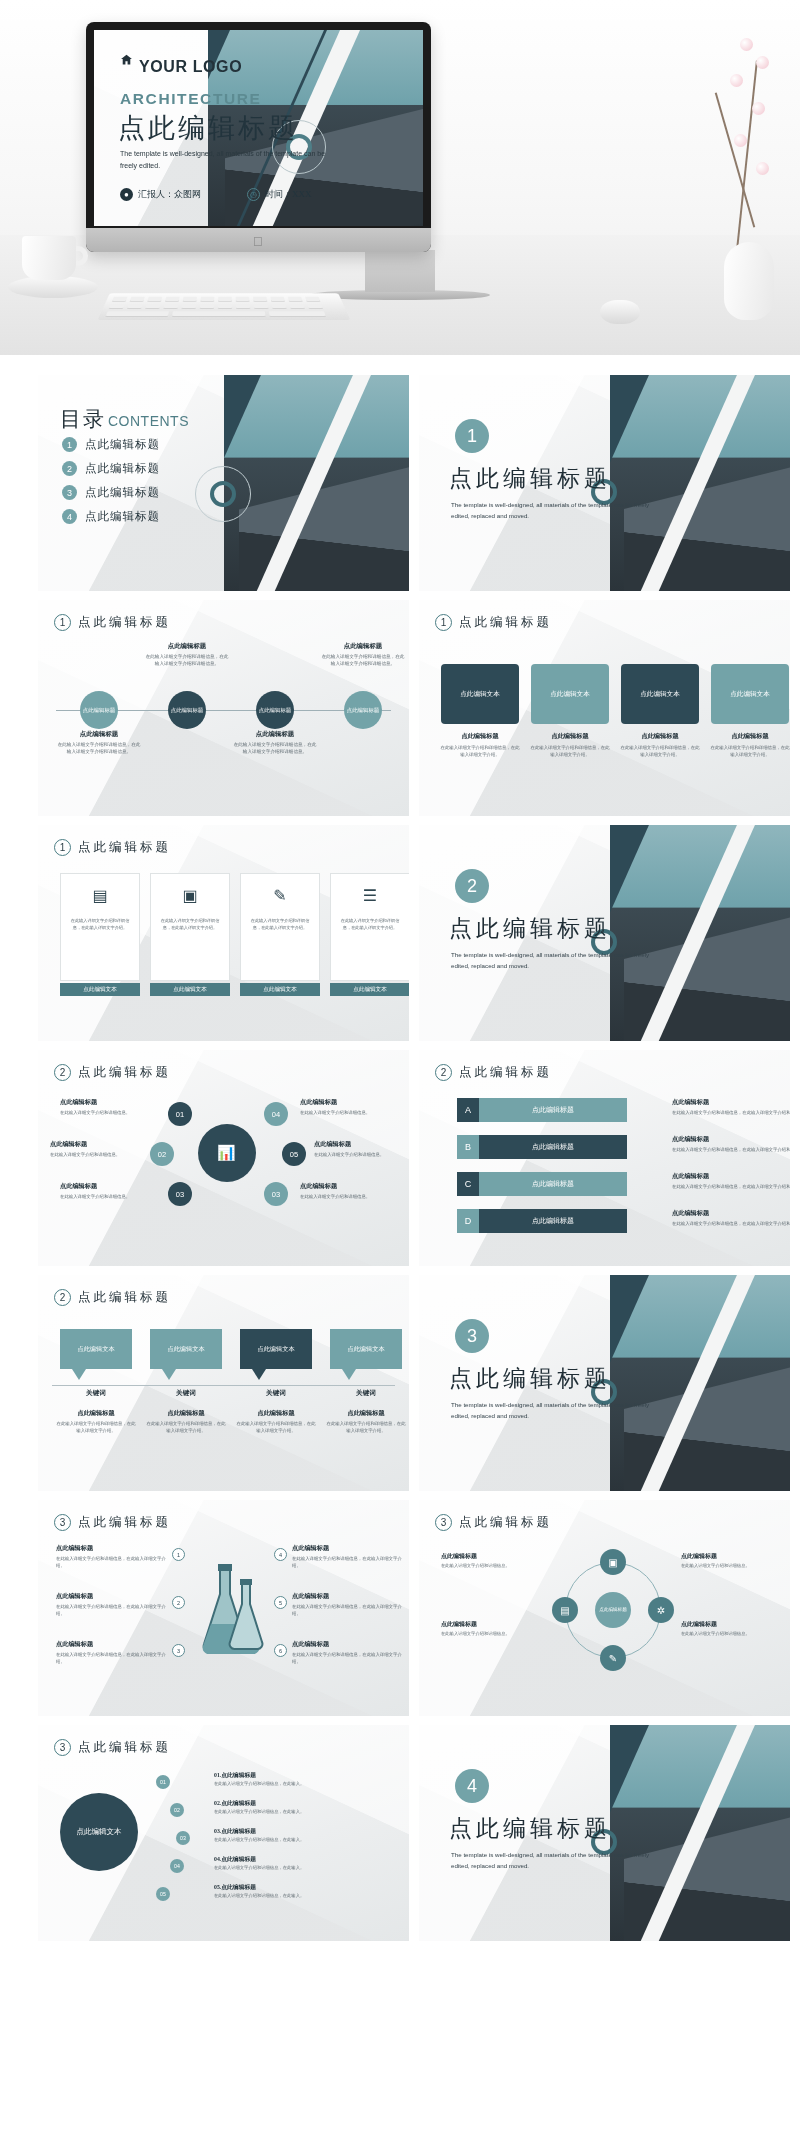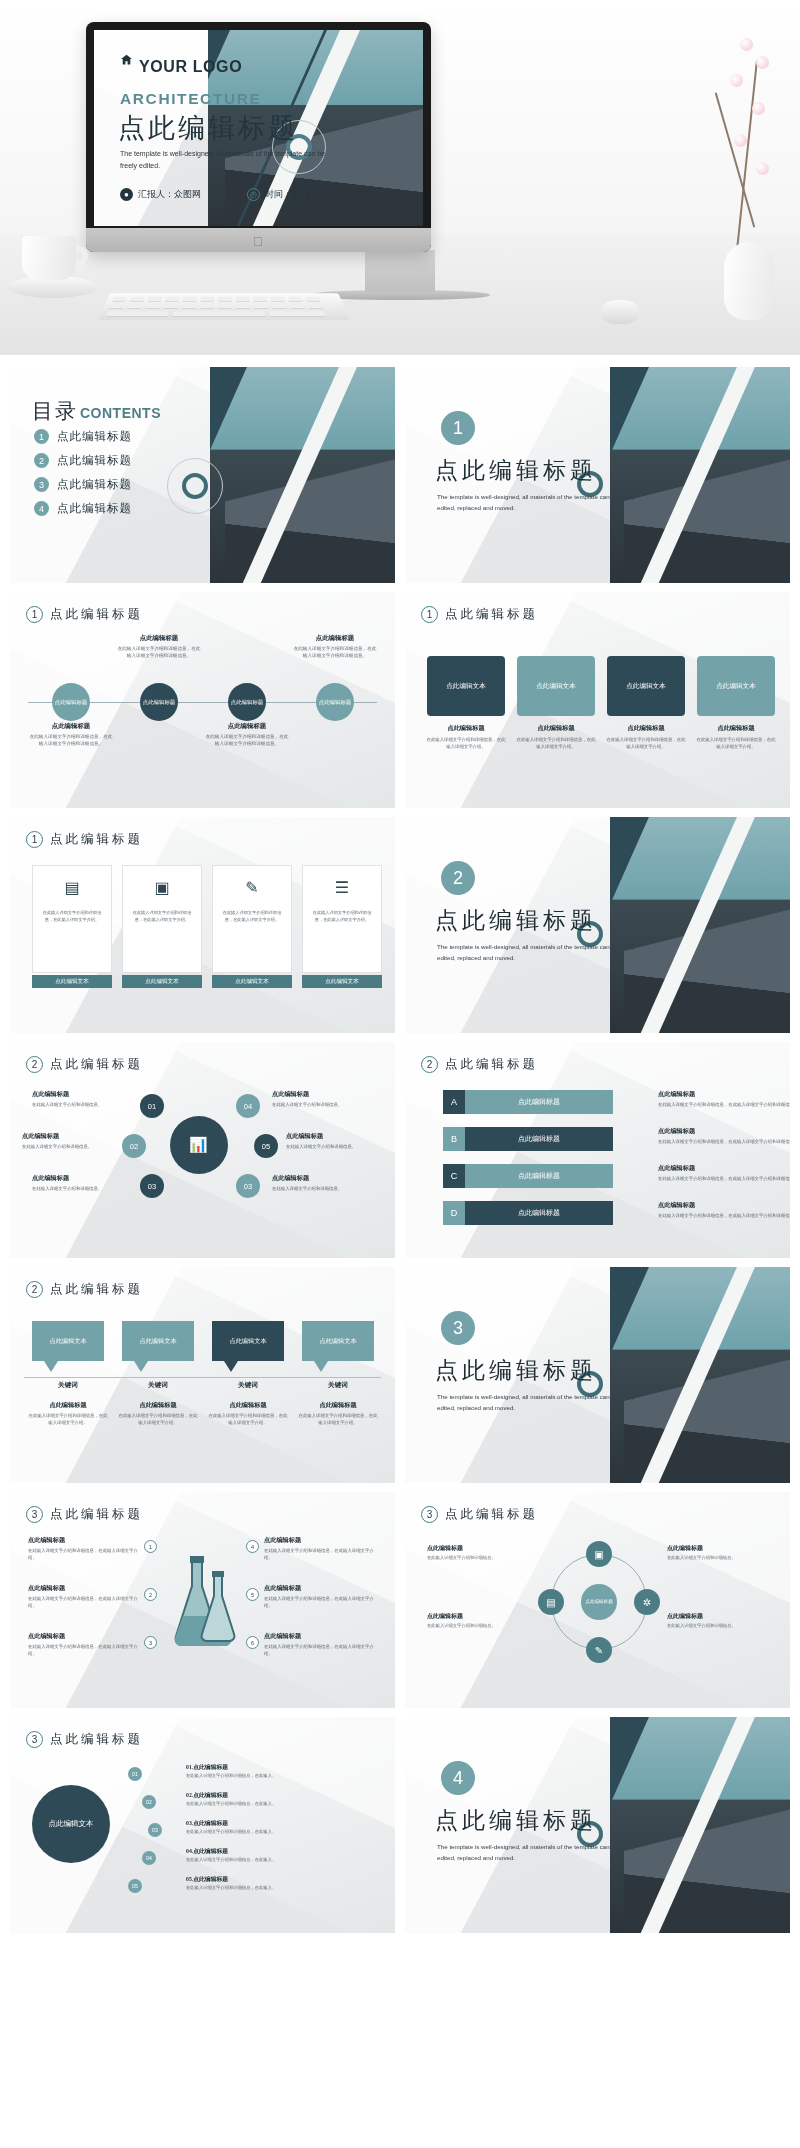--- a/index.html
+++ b/index.html
@@ -99,36 +99,36 @@
   .vase-body { position:absolute; left:8px; bottom:0; width:50px; height:78px;
       border-radius:26px 26px 22px 22px; background:linear-gradient(100deg,#ffffff,#e8e8e8); }
   .branch { position:absolute; left:30px; bottom:70px; width:2px; height:190px;
       background:#8d7a6a; transform:rotate(6deg); }
   .branch2 { position:absolute; left:18px; bottom:90px; width:2px; height:140px;
       background:#8d7a6a; transform:rotate(-16deg); }
   .blossom { position:absolute; width:13px; height:13px; border-radius:50%;
       background:radial-gradient(circle at 35% 35%, #ffffff, #f6d6dd 70%, #e9b9c4); }
 
   
-  .grid { padding:12px 10px 0 10px; }
+  .grid { padding:20px 10px 0 10px;margin-left:28px; }
   .row { display:flex; gap:10px; margin-bottom:9px; }
   .cell { width:385px; height:216px; position:relative; overflow:hidden; }
 
   
   .hdr { position:absolute; left:16px; top:14px; display:flex; align-items:center; gap:7px; }
   .hdr .num { width:17px; height:17px; border-radius:50%; background:#73a3a8;
        color:#fff; font-size:10px; display:flex; align-items:center; justify-content:center;
        font-family:"Liberation Sans",sans-serif; }
   .hdr .num.ring2 { background:transparent; border:1.6px solid #4a7d84; color:#2c3e46; }
   .hdr .t { font-size:12.5px; color:#223038; letter-spacing:3px; }
 
   
   .toc-title { position:absolute; left:22px; top:30px; display:flex; align-items:baseline; gap:2px;}
   .toc-title .cn { font-size:21px; color:#1f2d35; letter-spacing:2px; }
-  .toc-title .en { font-size:14px; color:#4f7e86; font-weight:bold; letter-spacing:.5px;
+  .toc-title .en { font-size:14px; color:#4f7e86; font-weight:normal; letter-spacing:.5px;
        font-family:"Liberation Sans",sans-serif; }
   .toc-list { position:absolute; left:24px; top:62px; }
   .toc-item { display:flex; align-items:center; gap:8px; margin-bottom:9px; }
   .toc-item .b { width:15px; height:15px; border-radius:50%; background:#73a3a8;
        color:#fff; font-size:9px; display:flex; align-items:center; justify-content:center;
        font-family:"Liberation Sans",sans-serif; }
   .toc-item .l { font-size:11.5px; color:#22323a; letter-spacing:1px; }
 
   
   .sec-num { position:absolute; left:36px; top:44px; width:34px; height:34px;

